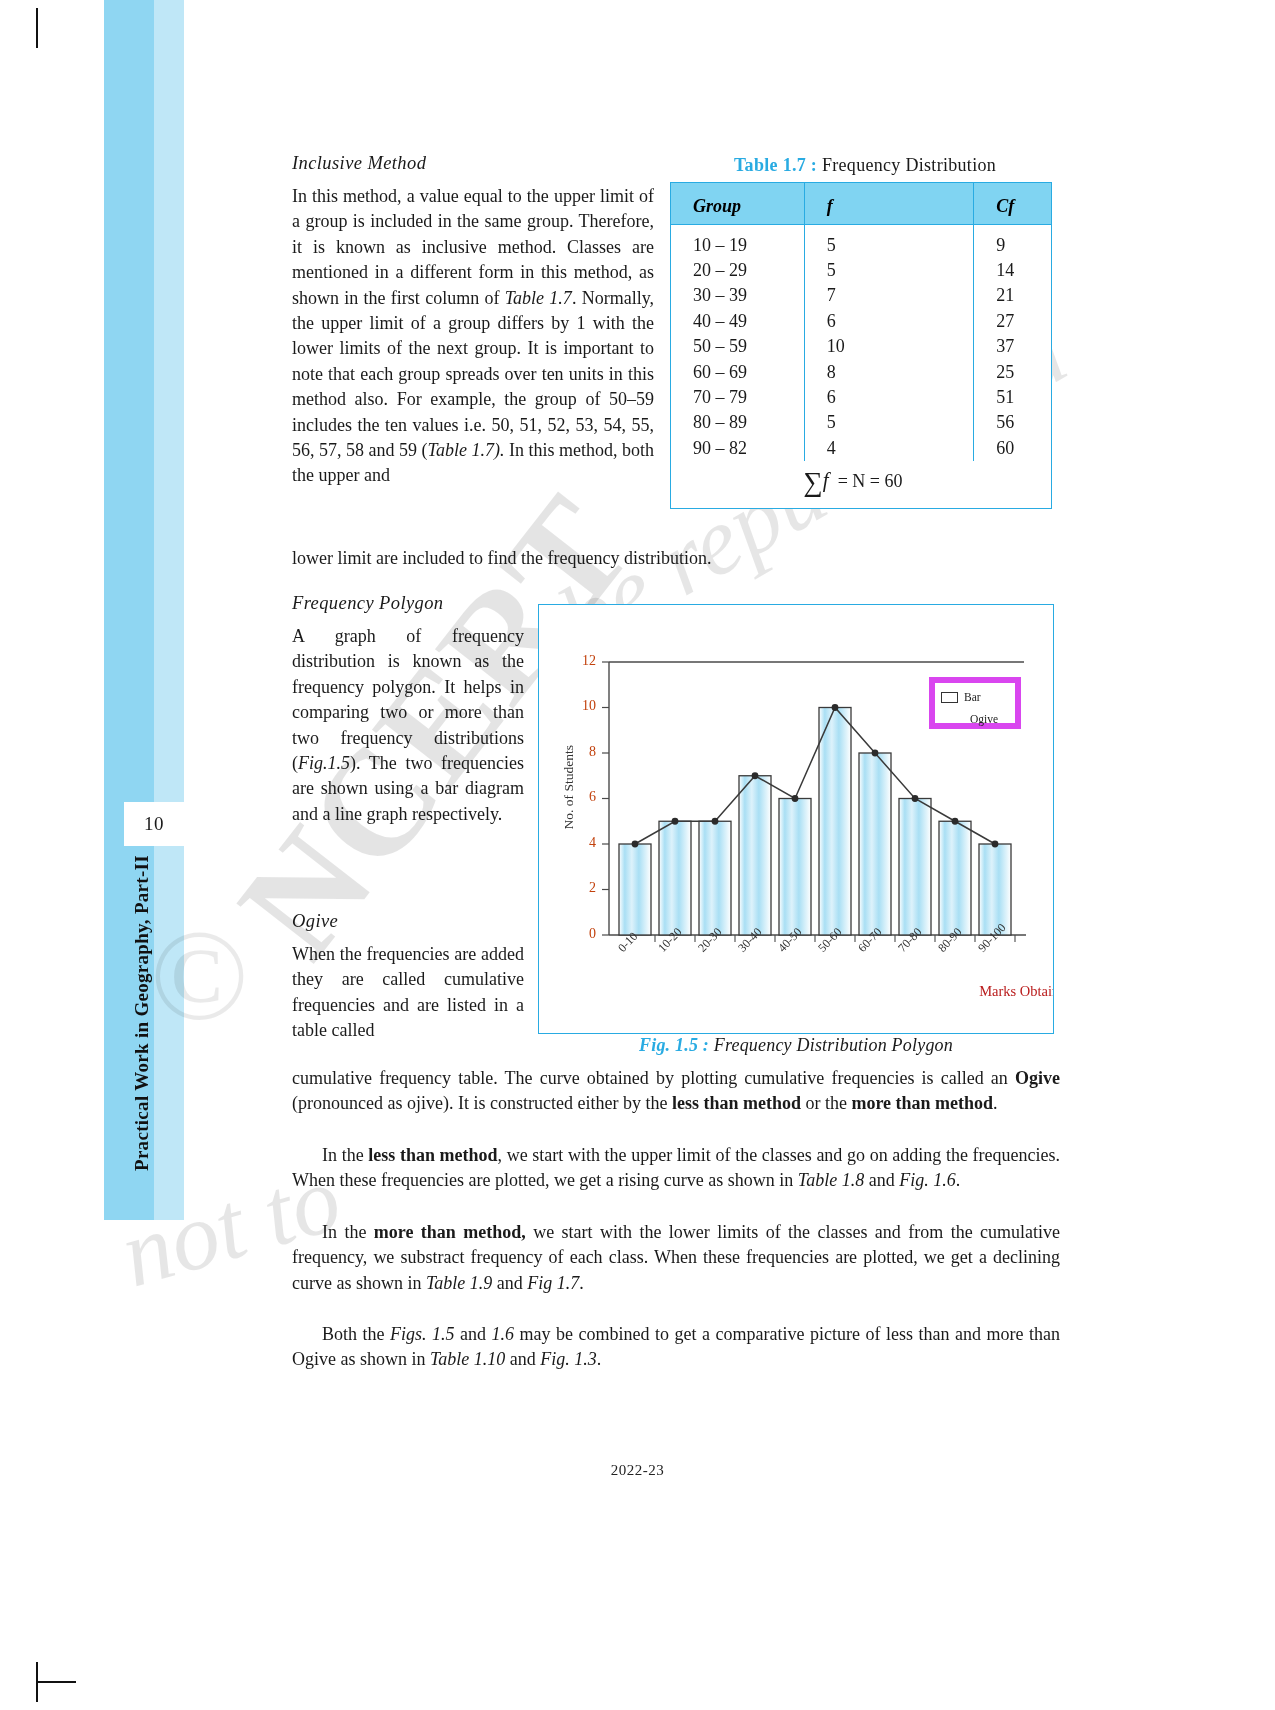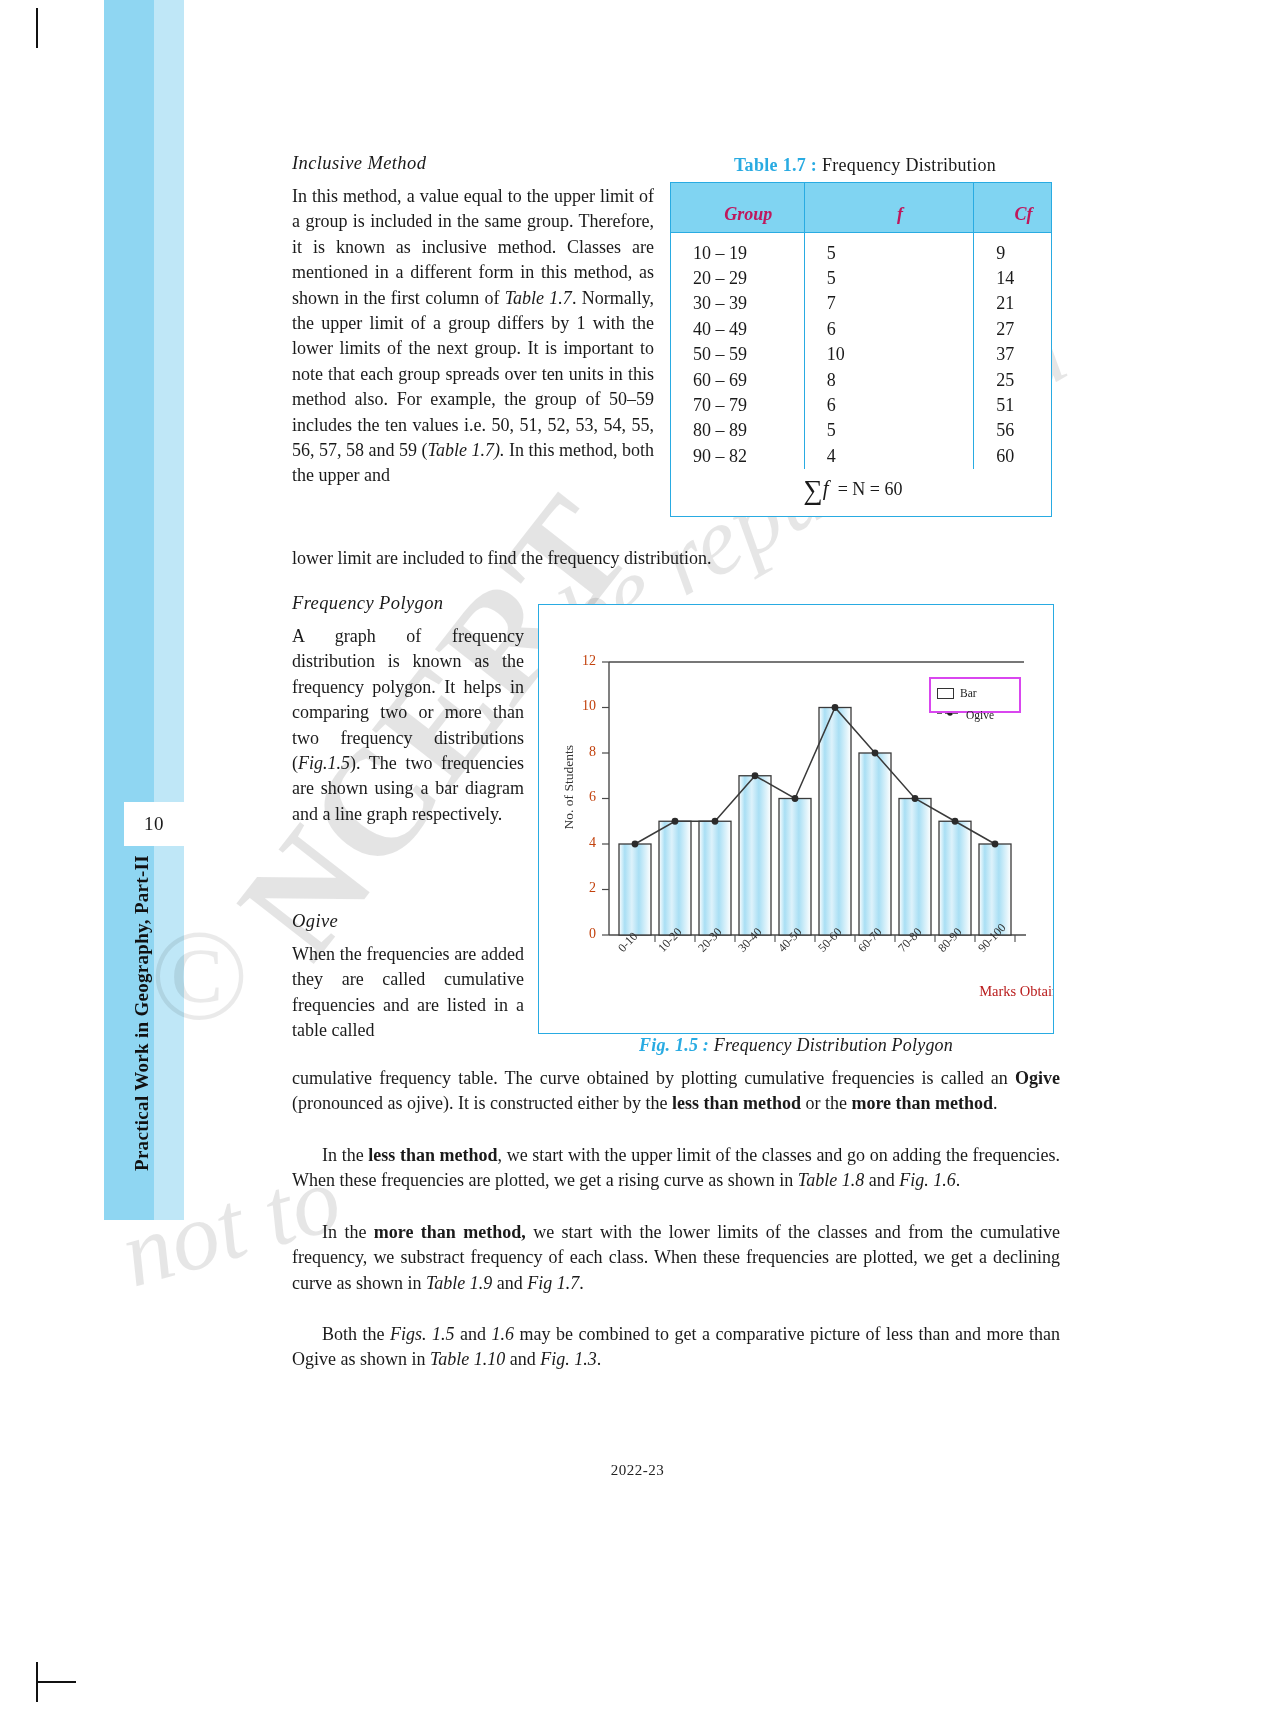--- a/index.html
+++ b/index.html
@@ -73,22 +73,22 @@
     font-size:18px; text-align:center; margin-bottom:6px; letter-spacing:.3px;
   }
   .table-caption .tnum { color:#29abe2; font-weight:bold; }
   .table-caption .tcolon { color:#29abe2; font-weight:bold; }
 
   table.freq {
     border-collapse:collapse; width:382px;
     border:1.5px solid #29abe2; background:#fff;
   }
   table.freq th {
-    background:#80d4f2; color:#be185d; font-style:italic; font-weight:bold;
-    font-size:18px; text-align:center; padding:21px 0 7px 22px;
+    background:#80d4f2; color:#000000; font-style:italic; font-weight:bold;
+    font-size:18px; text-align:left; padding:13px 0 7px 22px;
     border-right:1.5px solid #29abe2; border-bottom:1.5px solid #29abe2;
   }
   table.freq th:last-child { border-right:none; }
   table.freq td {
     font-size:18px; padding:2.2px 0 2.2px 22px; text-align:left;
     border-right:1.5px solid #29abe2; background:#fff;
   }
   table.freq td:last-child { border-right:none; }
   table.freq col.c1 { width:134px; }
   table.freq col.c2 { width:170px; }
@@ -125,22 +125,22 @@
   }
   .xtick-label {
     position:absolute; font-size:12px; color:#333;
     transform-origin:left top; transform:rotate(-46deg);
     white-space:nowrap;
   }
   .ytick-label {
     position:absolute; font-size:14px; color:#c2410c; text-align:right; width:24px;
   }
   .legend-box {
-    position:absolute; left:390px; top:72px; width:92px; height:36px;
-    border:2px solid #d946ef; background:#ffffff;
+    position:absolute; left:390px; top:72px; width:92px; height:52px;
+    border:6px solid #d946ef; background:#ffffff;
     font-size:11.5px; color:#222;
   }
   .legend-row { position:absolute; left:6px; display:flex; align-items:center; gap:6px; }
   .legend-swatch-bar { width:17px; height:11px; border:1px solid #333; background:#fff; }
   .legend-label { font-size:11.5px; }
 
   
   .full { position:absolute; left:0; width:768px; font-size:18px; line-height:25.4px; text-align:justify; }
 
   

